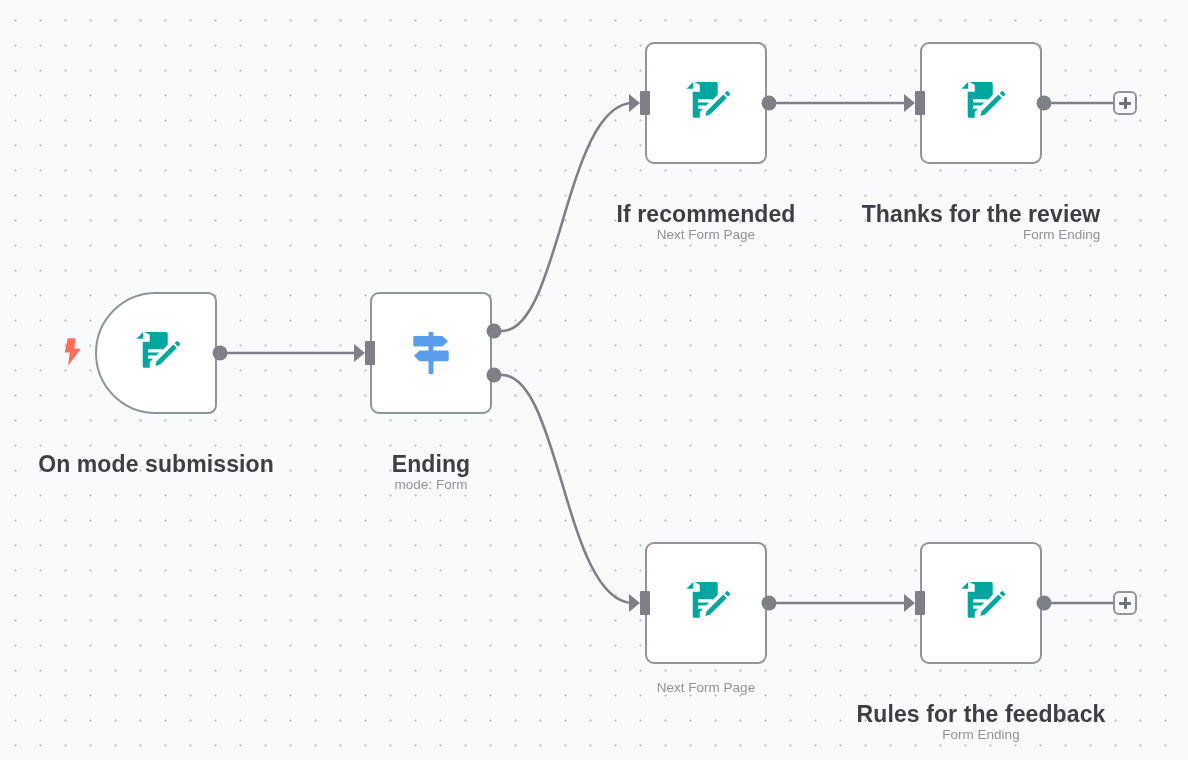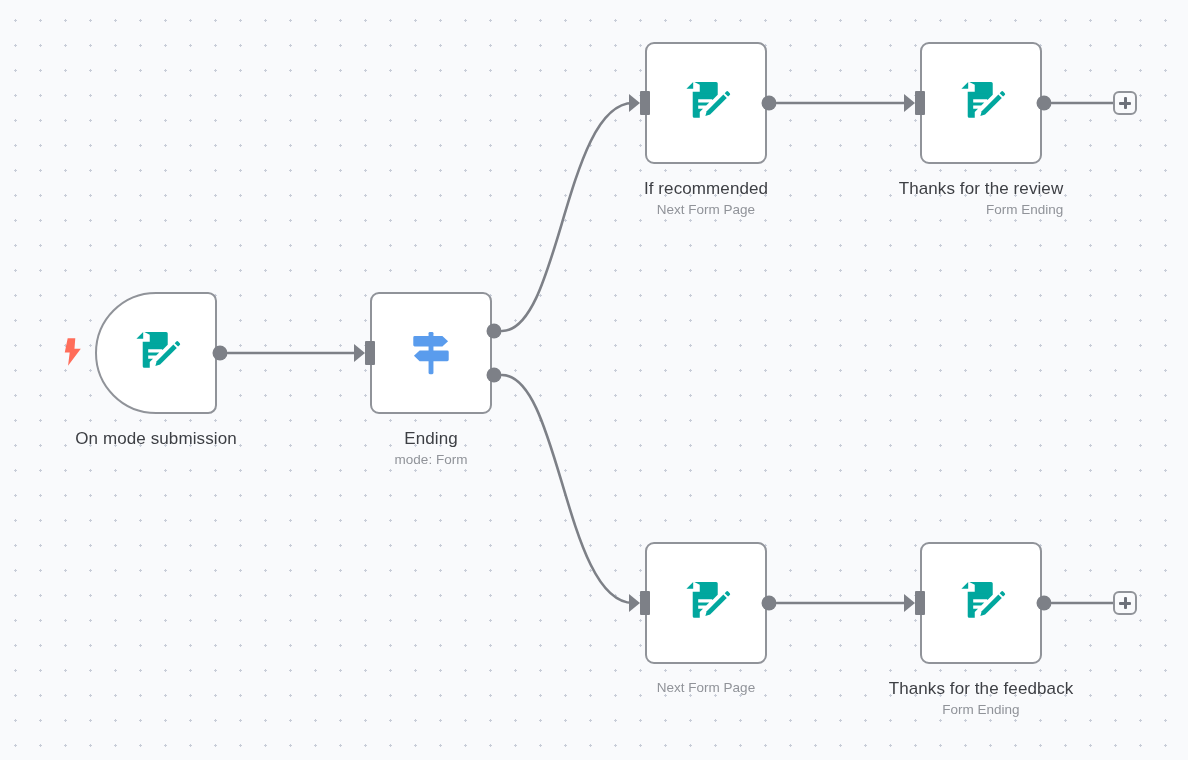--- a/index.html
+++ b/index.html
@@ -59,25 +59,26 @@
   }
 
   
   .node-label {
     position: absolute;
     text-align: center;
     white-space: nowrap;
     transform: translateX(-50%);
   }
   .node-title {
-    font-size: 17px;
-    font-weight: normal;
+    font-size: 23px;
+    font-weight: bold;
     color: #3d3f44;
     line-height: 22px;
     letter-spacing: 0.1px;
+    margin-top: 25px;
   }
   .node-subtitle {
     font-size: 13.5px;
     font-weight: normal;
     color: #909399;
     line-height: 20px;
   }
 
   
   .out-dot {
@@ -240,21 +241,21 @@
     <path fill="#01a79e" d="M16 5 l-9 9 h9 z" opacity="0"></path>
     <path fill="#01a79e" d="M22 19.3 h18 v4 h-18 z"></path>
     <path fill="#01a79e" d="M15.6 5.2 l-8.6 8.6 h8.6 z"></path>
     <g fill="#01a79e">
       <path d="M54.2 21.1 l4.4 4.4 -21.3 21.3 -6.1 1.7 1.7 -6.1 z"></path>
       <path d="M55.9 19.4 l2.1 -2.1 a1.6 1.6 0 0 1 2.3 0 l2.1 2.1 a1.6 1.6 0 0 1 0 2.3 l-2.1 2.1 z"></path>
     </g>
   </svg>
 </div>
       <div class="node-label" style="left: 981px; top: 678px;">
-        <div class="node-title">Thanks for the feedback</div>
+        <div class="node-title">Rules for the feedback</div>
         <div class="node-subtitle">Form Ending</div>
       </div>
       <div class="out-dot" style="left: 220px; top: 353px;"></div>
       <div class="out-dot" style="left: 494px; top: 331px;"></div>
       <div class="out-dot" style="left: 494px; top: 375px;"></div>
       <div class="out-dot" style="left: 769px; top: 103px;"></div>
       <div class="out-dot" style="left: 1044px; top: 103px;"></div>
       <div class="out-dot" style="left: 769px; top: 603px;"></div>
       <div class="out-dot" style="left: 1044px; top: 603px;"></div>
       <div class="in-port" style="left: 370px; top: 353px;"></div>

